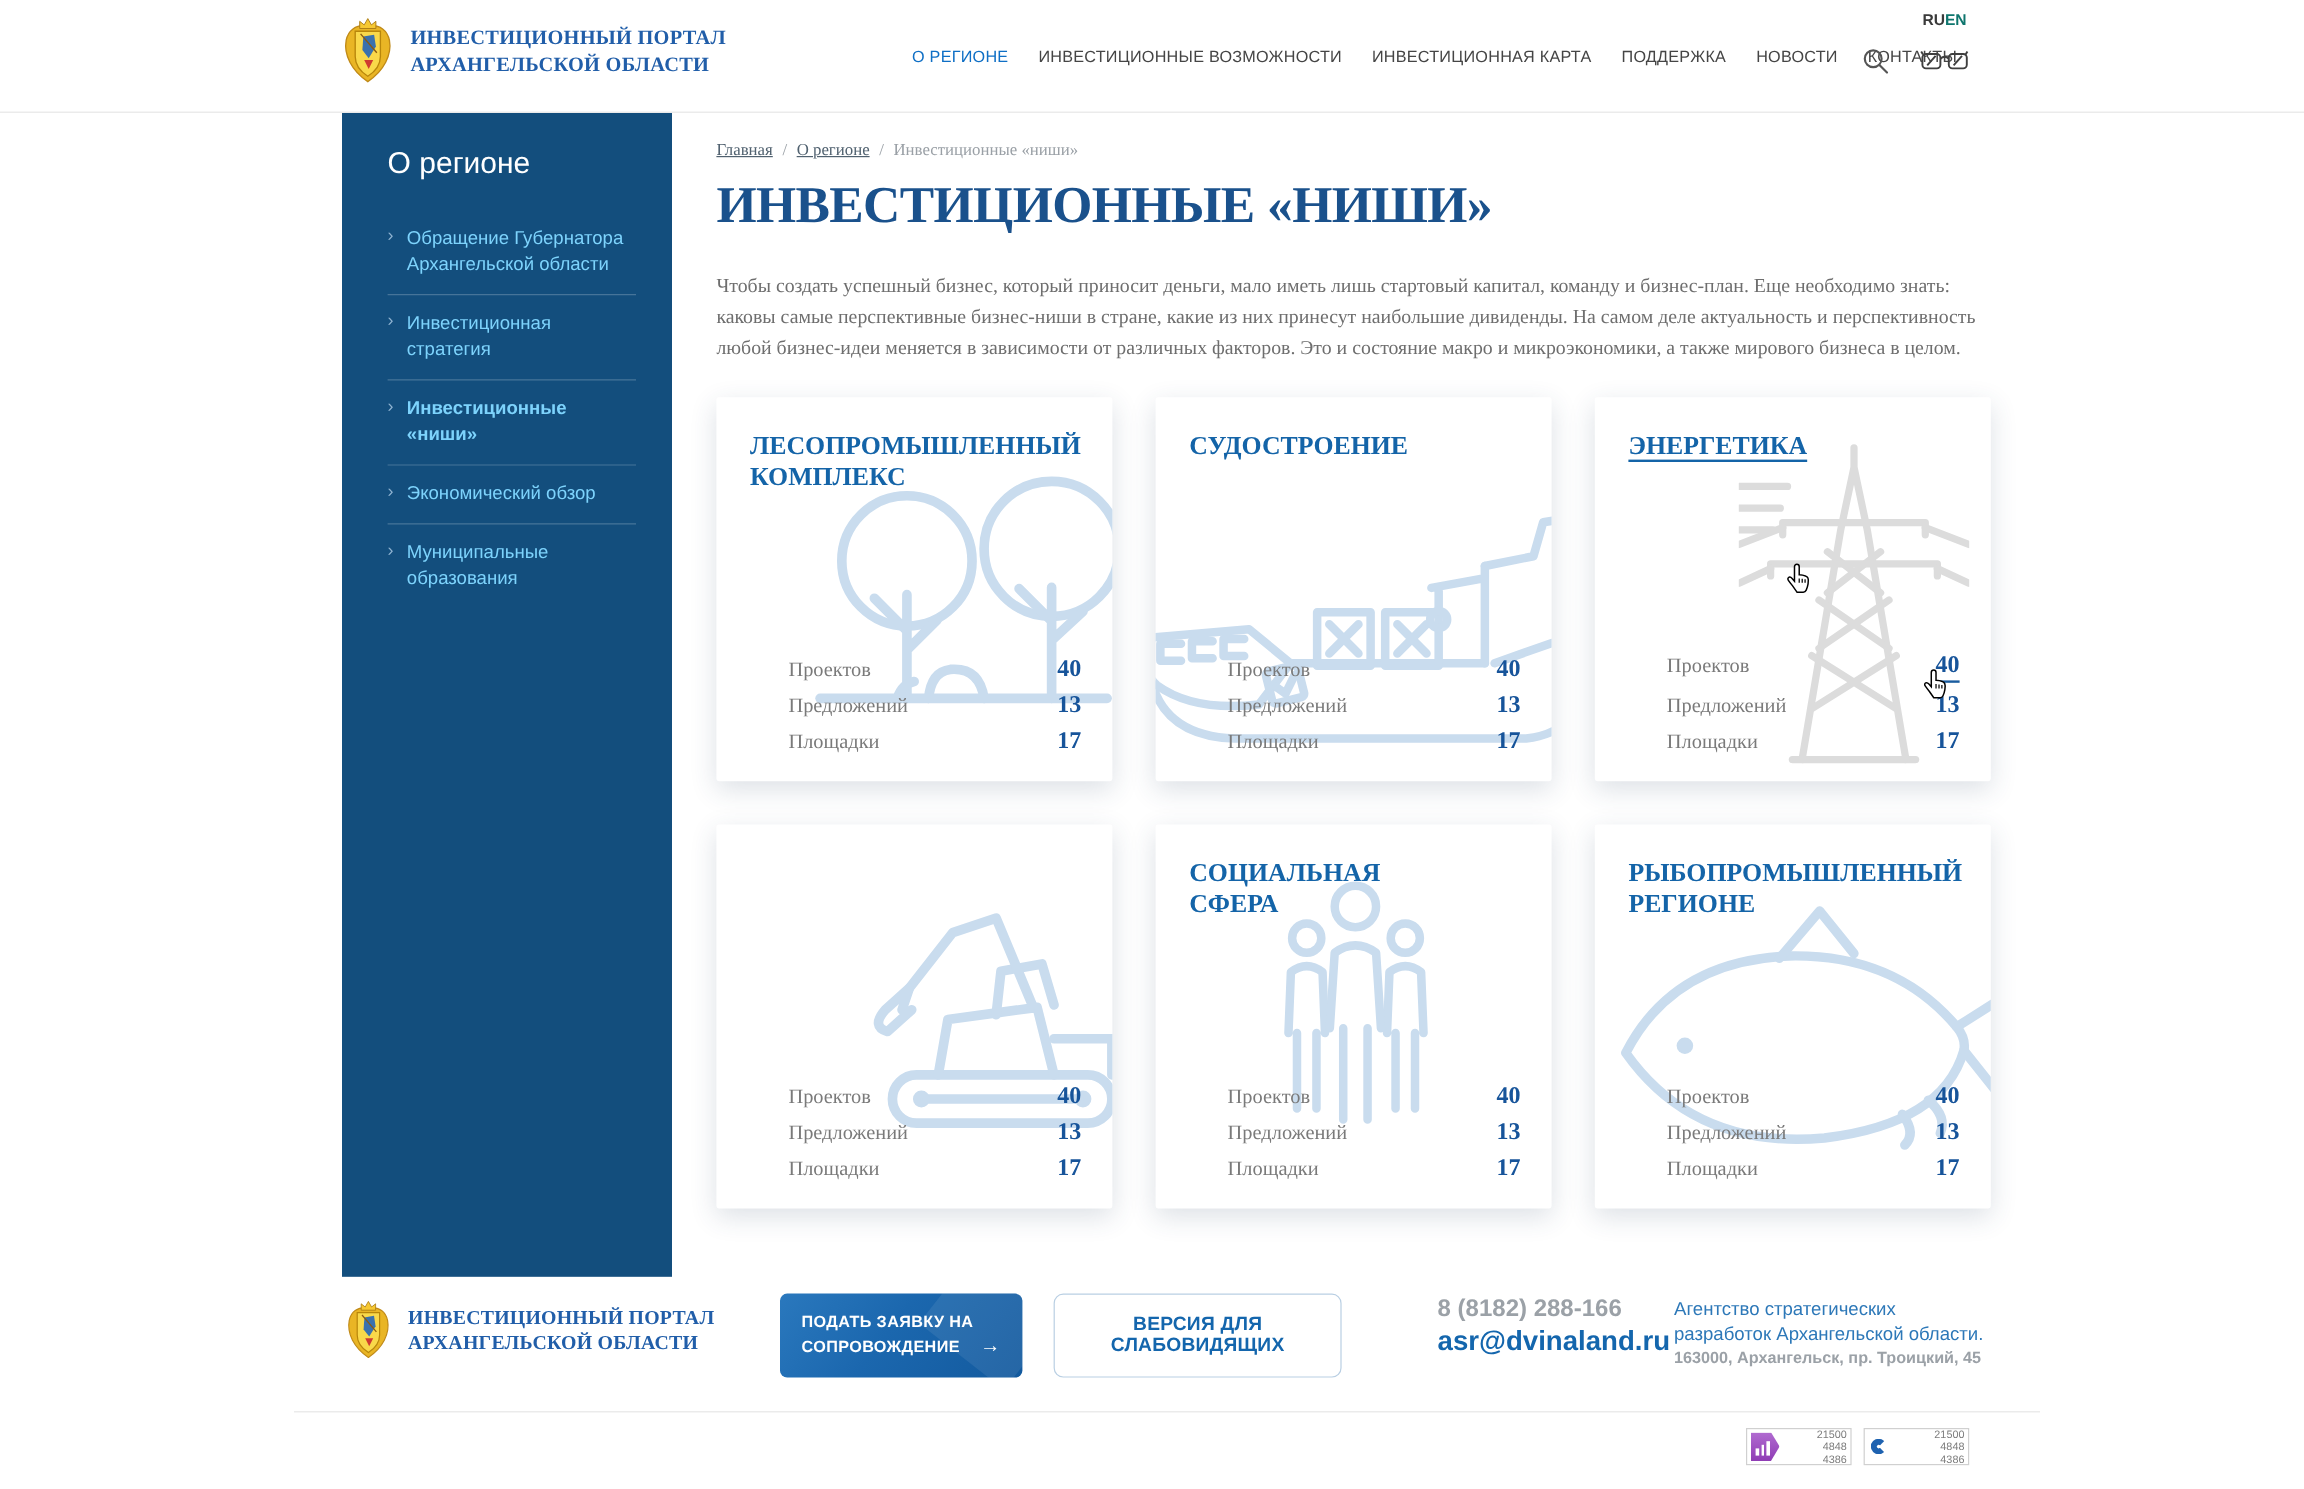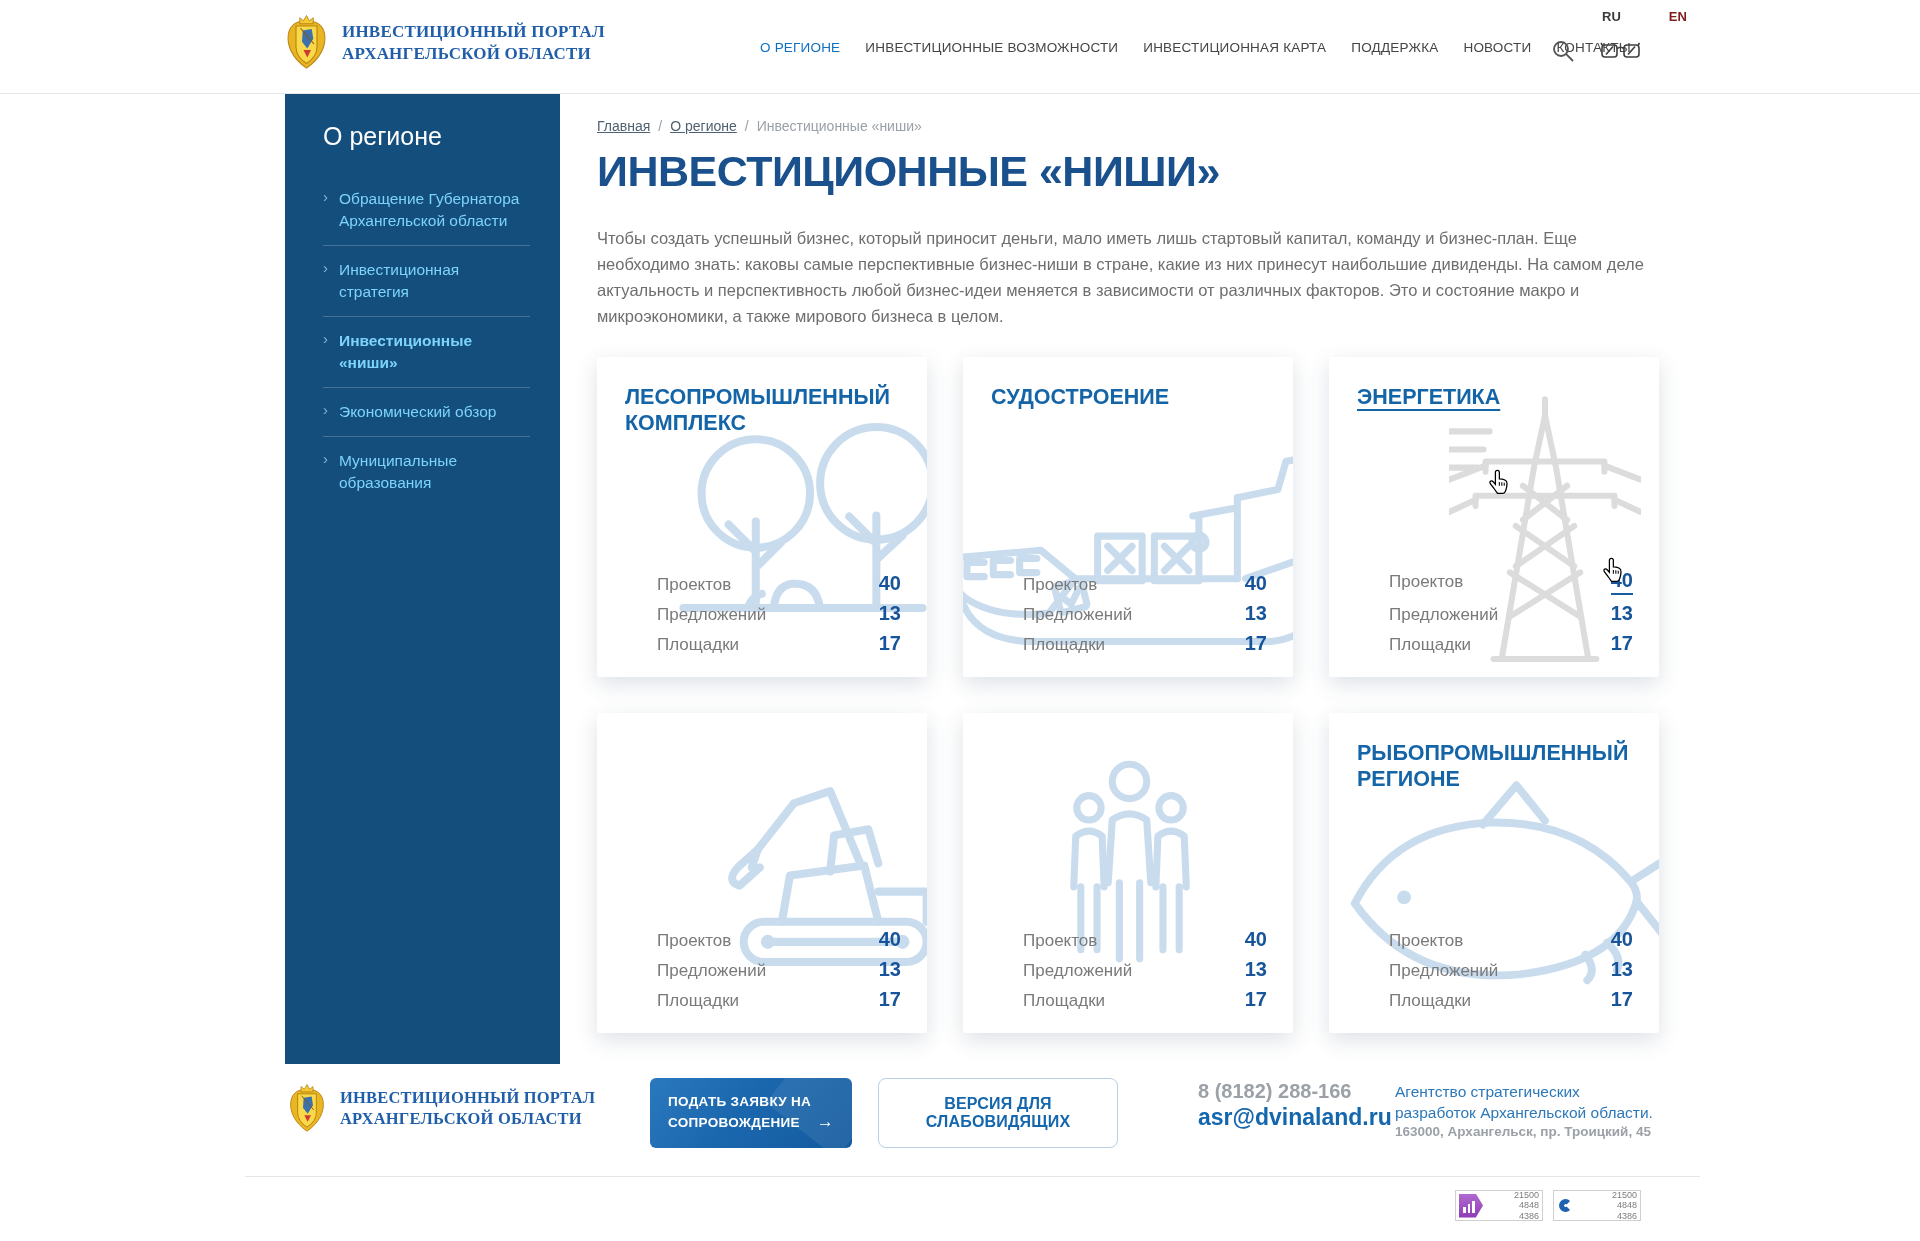--- a/index.html
+++ b/index.html
@@ -8,37 +8,37 @@
 
   
   .header { position:absolute; top:0; left:0; width:1920px; height:94px; background:#fff; border-bottom:1px solid #e7e7e7; z-index:5; }
   .logo { position:absolute; left:284px; top:14px; display:flex; align-items:center; text-decoration:none; cursor:pointer; }
   .logo-text { margin-left:13px; font-family:"Liberation Serif", serif; font-weight:700; font-size:17px; line-height:1.25; color:#215ea9; letter-spacing:.2px; }
   .main-nav { position:absolute; left:760px; top:0; height:94px; display:flex; align-items:center; gap:25px; }
   .main-nav a { text-decoration:none; color:#454545; font-size:13.5px; letter-spacing:.2px; white-space:nowrap; cursor:pointer; }
   .main-nav a.active { color:#0f6fc5; }
   .lang { position:absolute; left:1602px; top:9px; display:flex; font-size:13px; font-weight:700; }
   .lang a { text-decoration:none; color:#3a3a3a; cursor:pointer; }
-  .lang a.active { color:#7f1d1d;margin-left:48px; }
+  .lang a.active { color:#0f766e; }
   .icon-btn { position:absolute; background:none; border:none; cursor:pointer; }
   .search-btn { left:1552px; top:40px; }
   .glasses-btn { left:1600px; top:41px; }
 
   
   .sidebar { position:absolute; left:285px; top:94px; width:275px; height:970px; background:#134e7d; padding:28px 30px 0 38px; z-index:4; }
   .sidebar-title { color:#fff; font-size:25px; font-weight:400; margin-bottom:24px; }
   .side-list { list-style:none; }
   .side-list li { position:relative; padding:13px 0 13px 16px; font-size:15.5px; line-height:1.42; border-top:1px solid rgba(255,255,255,.22); }
   .side-list li:first-child { border-top:none; }
   .side-list li::before { content:"›"; position:absolute; left:0; top:11px; color:#8fb3d1; font-size:15px; }
   .side-list a { color:#7dd3fc; text-decoration:none; cursor:pointer; }
   .side-list li.active a { font-weight:700; }
 
   
-  .main { position:absolute; left:597px; top:118px; width:1056px; }
+  .main { position:absolute; left:597px; top:118px; width:1056px;font-family:Liberation Serif, serif; }
   .breadcrumb { display:flex; gap:8px; font-size:14px; color:#9aa0a6; align-items:baseline; }
   .breadcrumb a { color:#50616f; text-decoration:underline; cursor:pointer; }
   .page-title { margin-top:13px; font-size:43px; font-weight:700; letter-spacing:-.5px; color:#1a518c; }
   .intro { margin-top:29px; font-size:16.5px; line-height:1.58; color:#6e6e6e; }
   .grid { margin-top:28px; display:grid; grid-template-columns:repeat(3,330px); grid-auto-rows:320px; column-gap:33px; row-gap:32px;gap:36px; }
 
   .card { position:relative; background:#fff; border-radius:2px; box-shadow:0 7px 22px rgba(45,70,100,.16); padding:27px 28px 24px; overflow:hidden; cursor:pointer; }
   .card-title { font-size:21.5px; line-height:1.22; font-weight:700; color:#1464a8; max-width:214px; position:relative; z-index:2; }
   .card-title.hovered { text-decoration:underline; text-underline-offset:5px; }
   .card-icon { position:absolute; color:#c9dcee; z-index:1; }
@@ -285,20 +285,21 @@
               <span class="stat-value">13</span>
             </div>
           <div class="stat-row">
               <span class="stat-label">Площадки</span>
               <span class="stat-value">17</span>
             </div>
         </div>
       </article>
 
       <article class="card">
+        <h2 class="card-title">СОЦИАЛЬНАЯ СФЕРА</h2>
         <svg class="card-icon icon-people" viewBox="0 0 135 215">
           <g fill="none" stroke="currentColor" stroke-width="7" stroke-linecap="round" stroke-linejoin="round">
             <circle cx="27" cy="56" r="12"></circle>
             <path d="M12 134 L14 84 Q27 74 40 84 L42 134 M19 134 V196 M35 134 V196"></path>
             <circle cx="108" cy="56" r="12"></circle>
             <path d="M93 134 L95 84 Q108 74 121 84 L123 134 M100 134 V196 M116 134 V196"></path>
             <circle cx="67" cy="30" r="17"></circle>
             <path d="M46 130 L50 68 Q67 56 84 68 L88 130 M57 130 V205 M77 130 V205"></path>
           </g>
         </svg>

